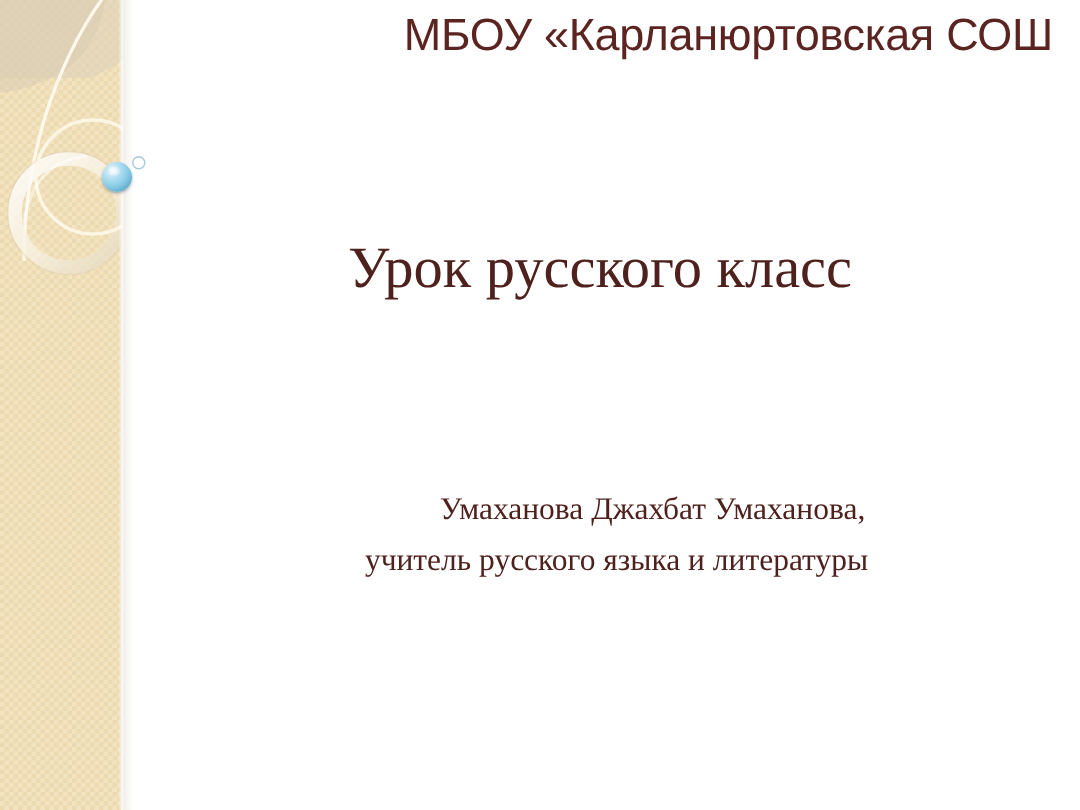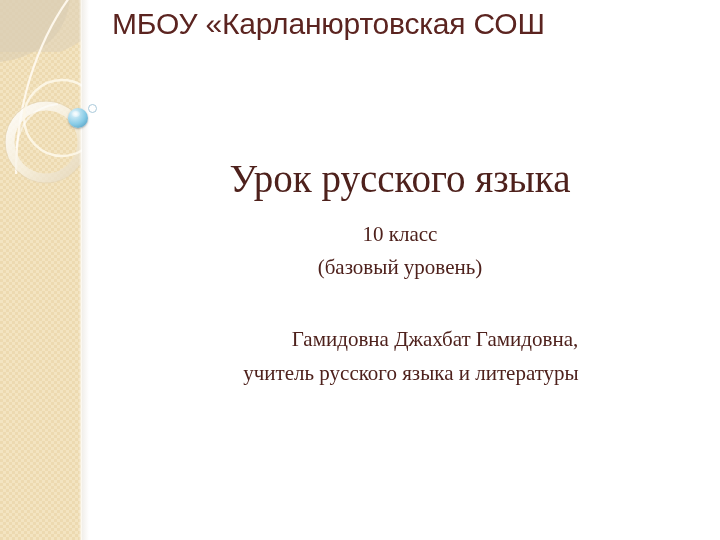--- a/index.html
+++ b/index.html
@@ -105,24 +105,24 @@
   #content {
     position: absolute;
     left: 82px;
     top: 0;
     width: 638px;
     height: 540px;
   }
 
   #title-block {
     position: absolute;
-    left: 30px;
+    left: 40px;
     top: 6px;
     width: 580px;
-    text-align: left;
+    text-align: right;
   }
   #title-text {
     color: #5b2420;
     font-family: "Liberation Sans", sans-serif;
     font-size: 30px;
     line-height: 1.22;
     font-weight: 400;
     letter-spacing: -0.2px;
   }
 
@@ -221,27 +221,23 @@
 
   <div id="content">
 
     <div id="title-block">
       <div id="title-text">
         <span>МБОУ «Карланюртовская СОШ</span><br>
       </div>
     </div>
 
     <div id="heading-block">
-      <div id="heading-text">Урок русского языка</div>
+      <div id="heading-text">Урок русского класс</div>
     </div>
 
-    <div id="subtitle-block">
-      <div class="subtitle-line">10 класс</div>
-      <div class="subtitle-line">(базовый уровень)</div>
-    </div>
 
     <div id="author-block">
-      <div class="author-line" id="author-line-1">Гамидовна Джахбат Гамидовна,</div>
+      <div class="author-line" id="author-line-1">Умаханова Джахбат Умаханова,</div>
       <div class="author-line" id="author-line-2">учитель русского языка и литературы</div>
     </div>
 
   </div>
 </div>
 
 </body></html>

